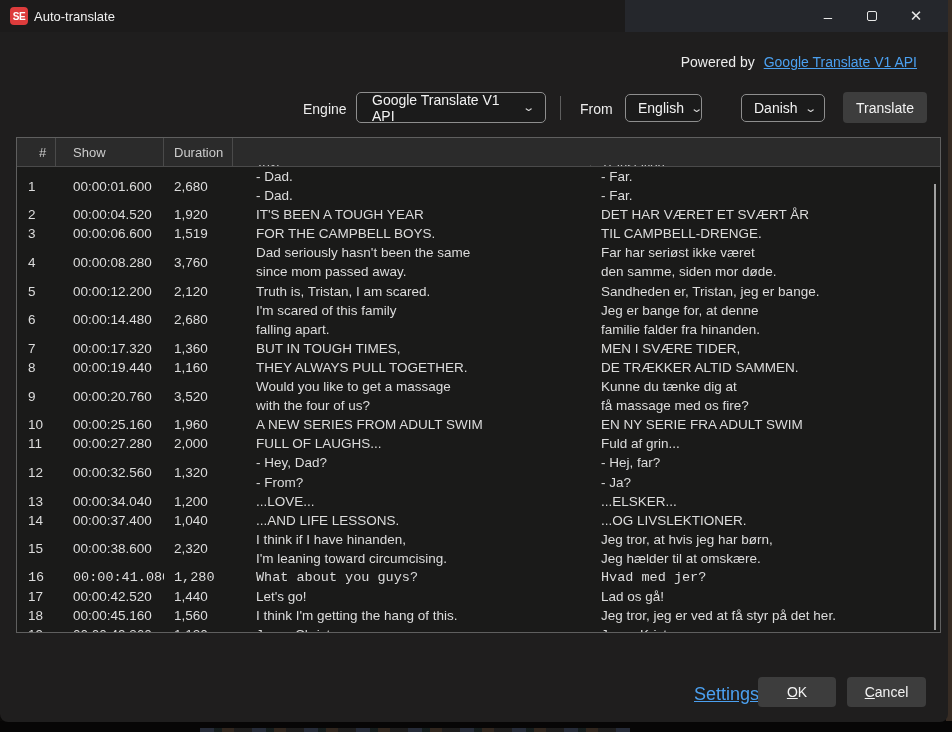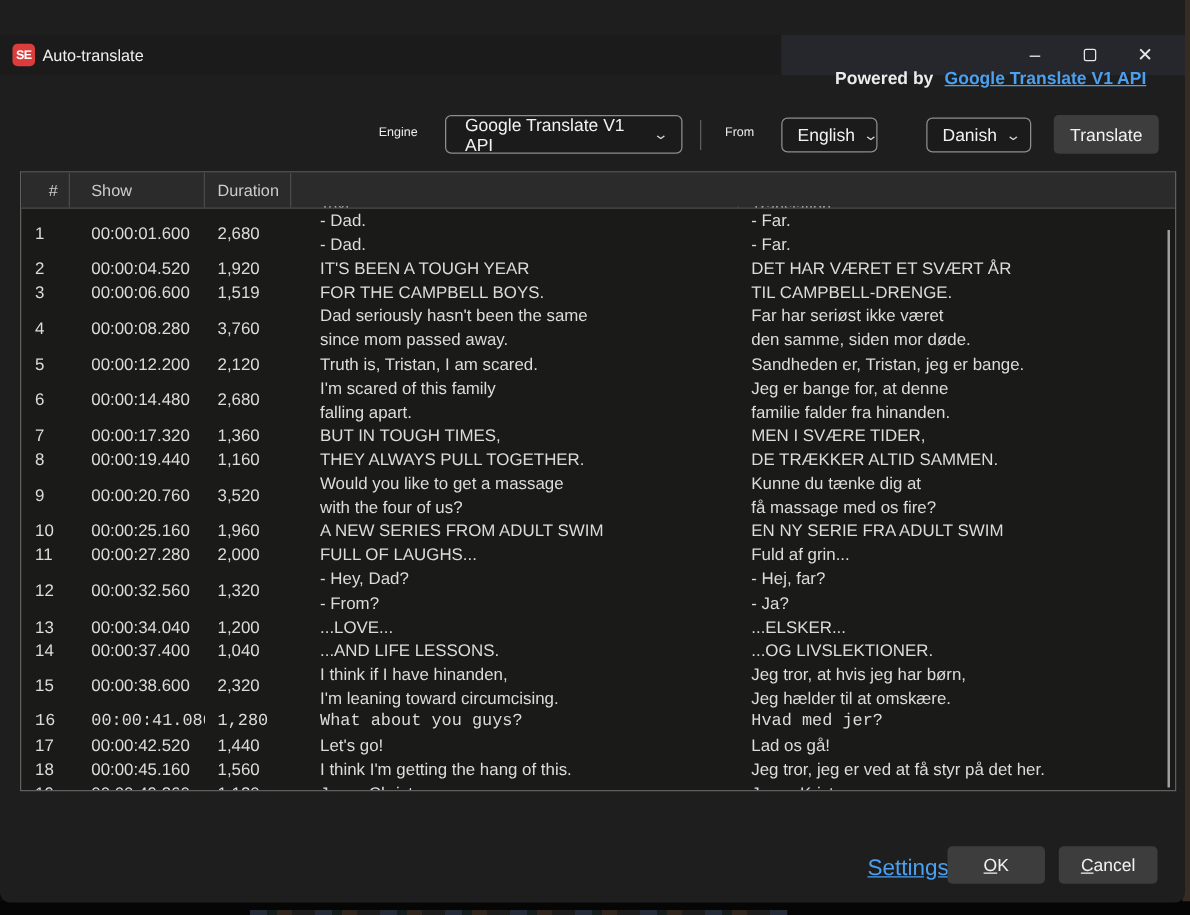--- a/index.html
+++ b/index.html
@@ -8,39 +8,39 @@
 
   .backdrop-right { position:absolute; right:0; top:0; width:6px; height:732px; background:#372c24; }
   .backdrop-bottom { position:absolute; left:0; bottom:0; width:952px; height:11px; background:#070606; }
   .backdrop-noise { position:absolute; left:200px; bottom:0; width:430px; height:4px; opacity:.5;
     background:repeating-linear-gradient(90deg,#44506a 0 14px,#233 14px 22px,#5a4636 22px 34px,#333 34px 52px); }
 
   .window { position:absolute; left:0; top:0; width:948px; height:722px; background:#1f1e1e;
     border-radius:0 0 8px 8px; overflow:hidden; }
 
   
-  .titlebar { position:absolute; left:0; top:0; width:100%; height:32px; background:#1c1b1b;margin-top:28px; }
+  .titlebar { position:absolute; left:0; top:0; width:100%; height:32px; background:#1c1b1b; }
   .titlebar-tint { position:absolute; left:625px; top:0; right:0; height:32px; background:#25272c; }
   .app-icon { position:absolute; left:10px; top:7px; width:18px; height:18px; background:#dd3c3c;
     border-radius:4px; color:#fff; font-size:10px; font-weight:bold; display:flex;
     align-items:center; justify-content:center; letter-spacing:-0.5px; }
   .win-title { position:absolute; left:34px; top:0; height:32px; display:flex; align-items:center;
     color:#f0f0f0; font-size:13px; }
   .win-controls { position:absolute; right:10px; top:0; height:32px; display:flex; }
   .win-btn { width:44px; height:32px; display:flex; align-items:center; justify-content:center;
     color:#e8e8e8; font-size:15px; cursor:default; }
   .max-glyph { width:10px; height:10px; border:1px solid #e8e8e8; border-radius:2px; }
 
   
   .powered { position:absolute; top:54px; right:31px; display:flex; gap:9px; align-items:center;
-    font-size:14px; color:#ececec;font-weight:bold; }
+    font-size:14px; color:#ececec; }
   a.link { color:#4ba0f0; text-decoration:underline; cursor:pointer; }
 
   
-  .label { position:absolute; color:#ececec; font-size:10px; top:101px; }
+  .label { position:absolute; color:#ececec; font-size:14px; top:101px; }
   .lbl-engine { left:303px; }
   .lbl-from { left:580px; }
   .lbl-to { left:748px; }
   .select { position:absolute; border:1px solid #8e8e8e; border-radius:5px; background:#1b1b1b;
     color:#f2f2f2; font-size:14px; display:flex; align-items:center; justify-content:space-between;
     padding:0 12px 0 15px; cursor:default; }
   .sel-engine { left:356px; top:92px; width:190px; height:31px; }
   .sel-from { left:625px; top:94px; width:77px; height:28px; padding-left:12px; }
   .sel-to { left:741px; top:94px; width:84px; height:28px; padding-left:12px; }
   .chev { font-size:11px; color:#d8d8d8; margin-left:8px; transform:scaleX(1.4); }

